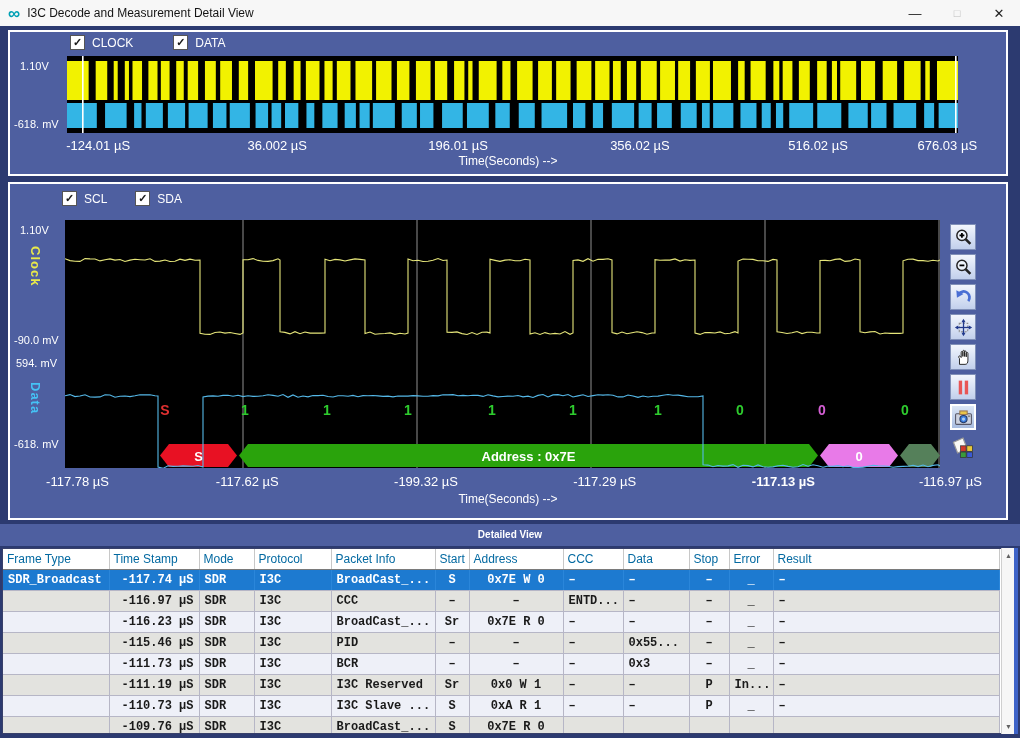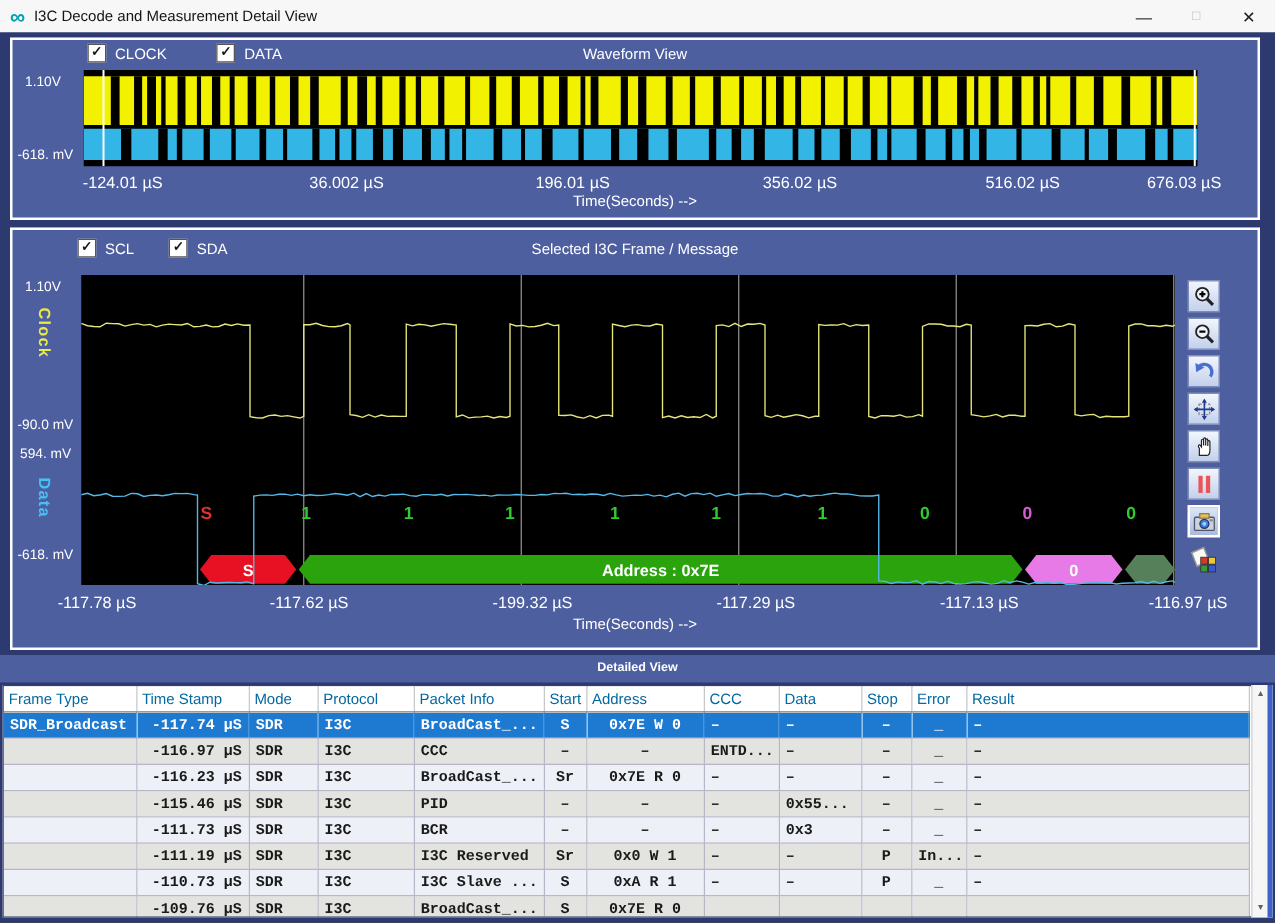--- a/index.html
+++ b/index.html
@@ -77,21 +77,20 @@
     <span class="tb-title">I3C Decode and Measurement Detail View</span>
     <span class="tb-btn">—</span>
     <span class="tb-btn max">□</span>
     <span class="tb-btn">✕</span>
   </div>
 
   <div class="content">
 
     <section class="panel panel-top">
       <div class="panel-header">
-        <div class="panel-title">Waveform View</div>
         <div class="cb-group" id="top-checks" style="left:60px;">
             <label class="cb">
               <span class="cbbox">✓</span>
               <span class="cbl">CLOCK</span>
             </label>
             <label class="cb">
               <span class="cbbox">✓</span>
               <span class="cbl">DATA</span>
             </label>
           </div>
@@ -203,21 +202,20 @@
           <span style="left: 43.9%;">196.01 µS</span>
           <span style="left: 64.3%;">356.02 µS</span>
           <span style="left: 84.3%;">516.02 µS</span>
           <span style="left: 98.8%;">676.03 µS</span>
         </div>
       <div class="axis-label" style="top:122px;">Time(Seconds) --&gt;</div>
     </section>
 
     <section class="panel panel-mid">
       <div class="panel-header" style="top:6px;">
-        <div class="panel-title">Selected I3C Frame / Message</div>
         <div class="cb-group" id="mid-checks" style="left:52px;gap:28px;">
             <label class="cb">
               <span class="cbbox">✓</span>
               <span class="cbl">SCL</span>
             </label>
             <label class="cb">
               <span class="cbbox">✓</span>
               <span class="cbl">SDA</span>
             </label>
           </div>
@@ -317,21 +315,21 @@
               <rect x="8" y="14.2" width="4.6" height="4.6" fill="#3a9a3a" stroke="#333" stroke-width="0.6"></rect>
               <rect x="13.2" y="14.2" width="4.6" height="4.6" fill="#3a5ad4" stroke="#333" stroke-width="0.6"></rect>
             </svg>
           </button>
         </div>
       <div class="ticks" id="mid-ticks" style="left:55px;top:290px;width:898px;">
           <span style="left: 1.4%;">-117.78 µS</span>
           <span style="left: 20.3%;">-117.62 µS</span>
           <span style="left: 40.2%;">-199.32 µS</span>
           <span style="left: 60.1%;">-117.29 µS</span>
-          <span style="left: 80%;">-117.13 µS</span>
+          <span style="left: 80%; font-weight: bold;">-117.13 µS</span>
           <span style="left: 98.6%;">-116.97 µS</span>
         </div>
       <div class="axis-label" style="top:308px;">Time(Seconds) --&gt;</div>
     </section>
 
     <section class="detail">
       <div class="detail-title">Detailed View</div>
       <div class="table-wrap">
         <table id="decode-table">
             <colgroup>

